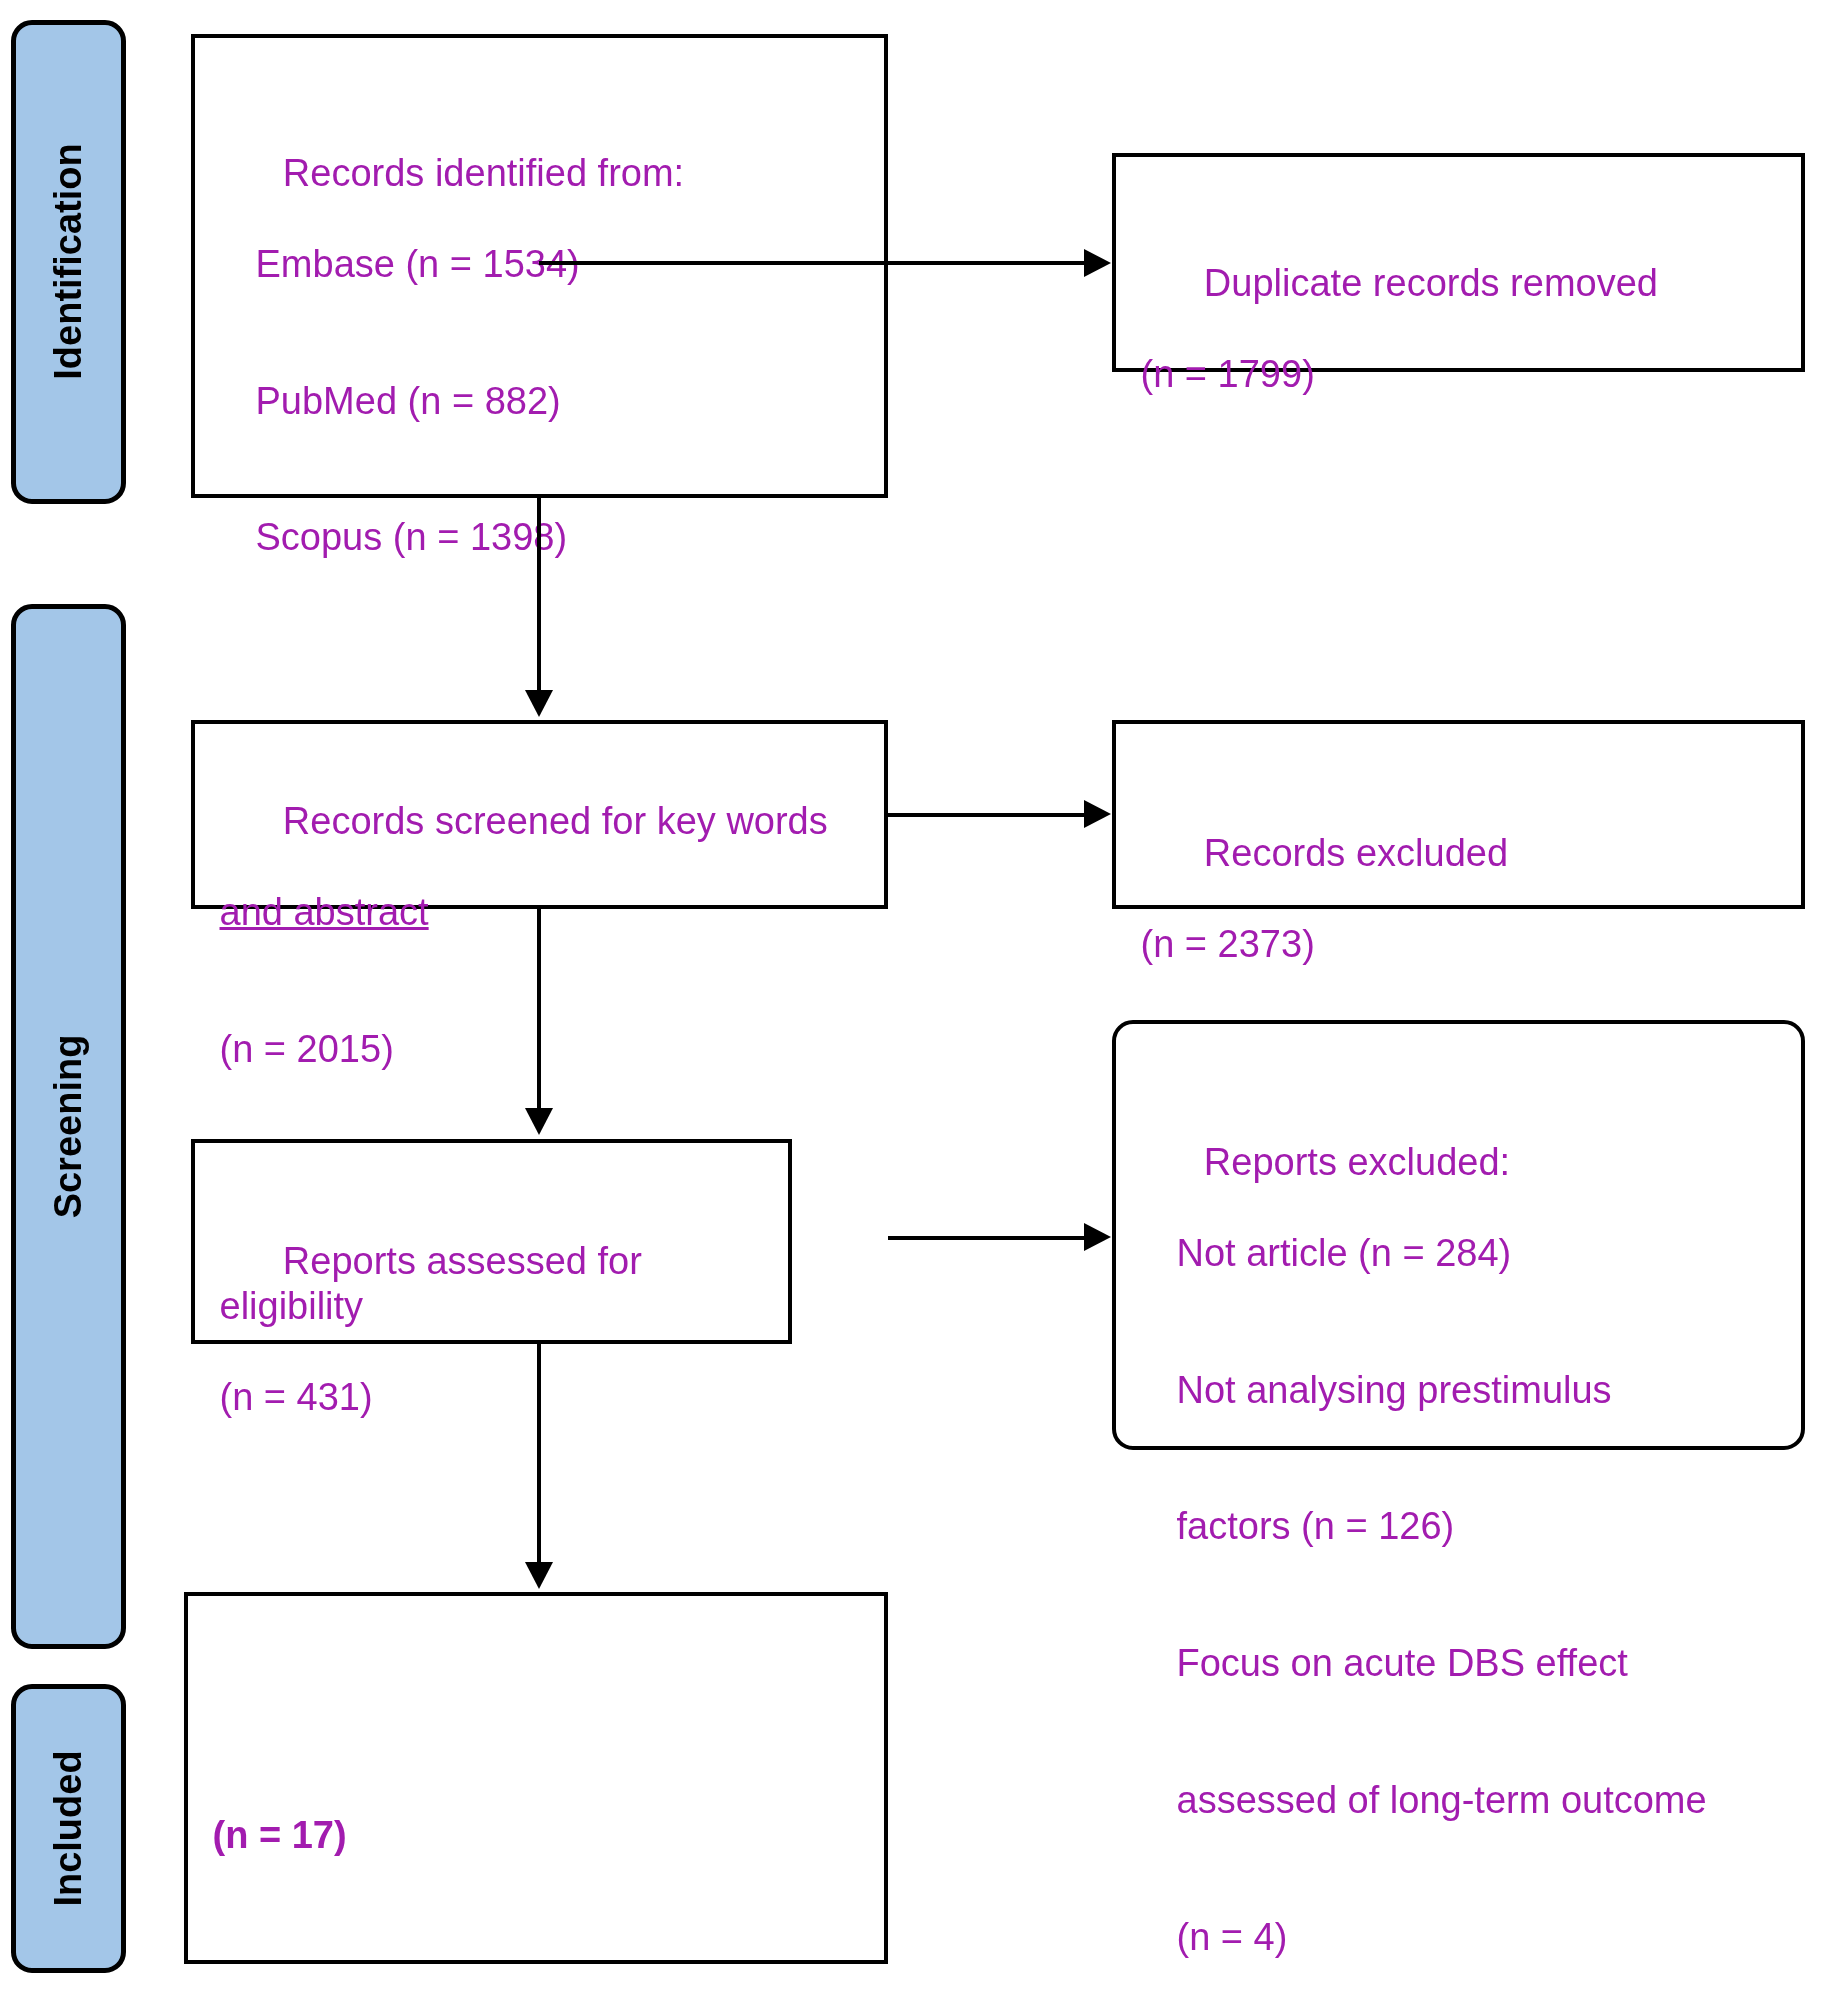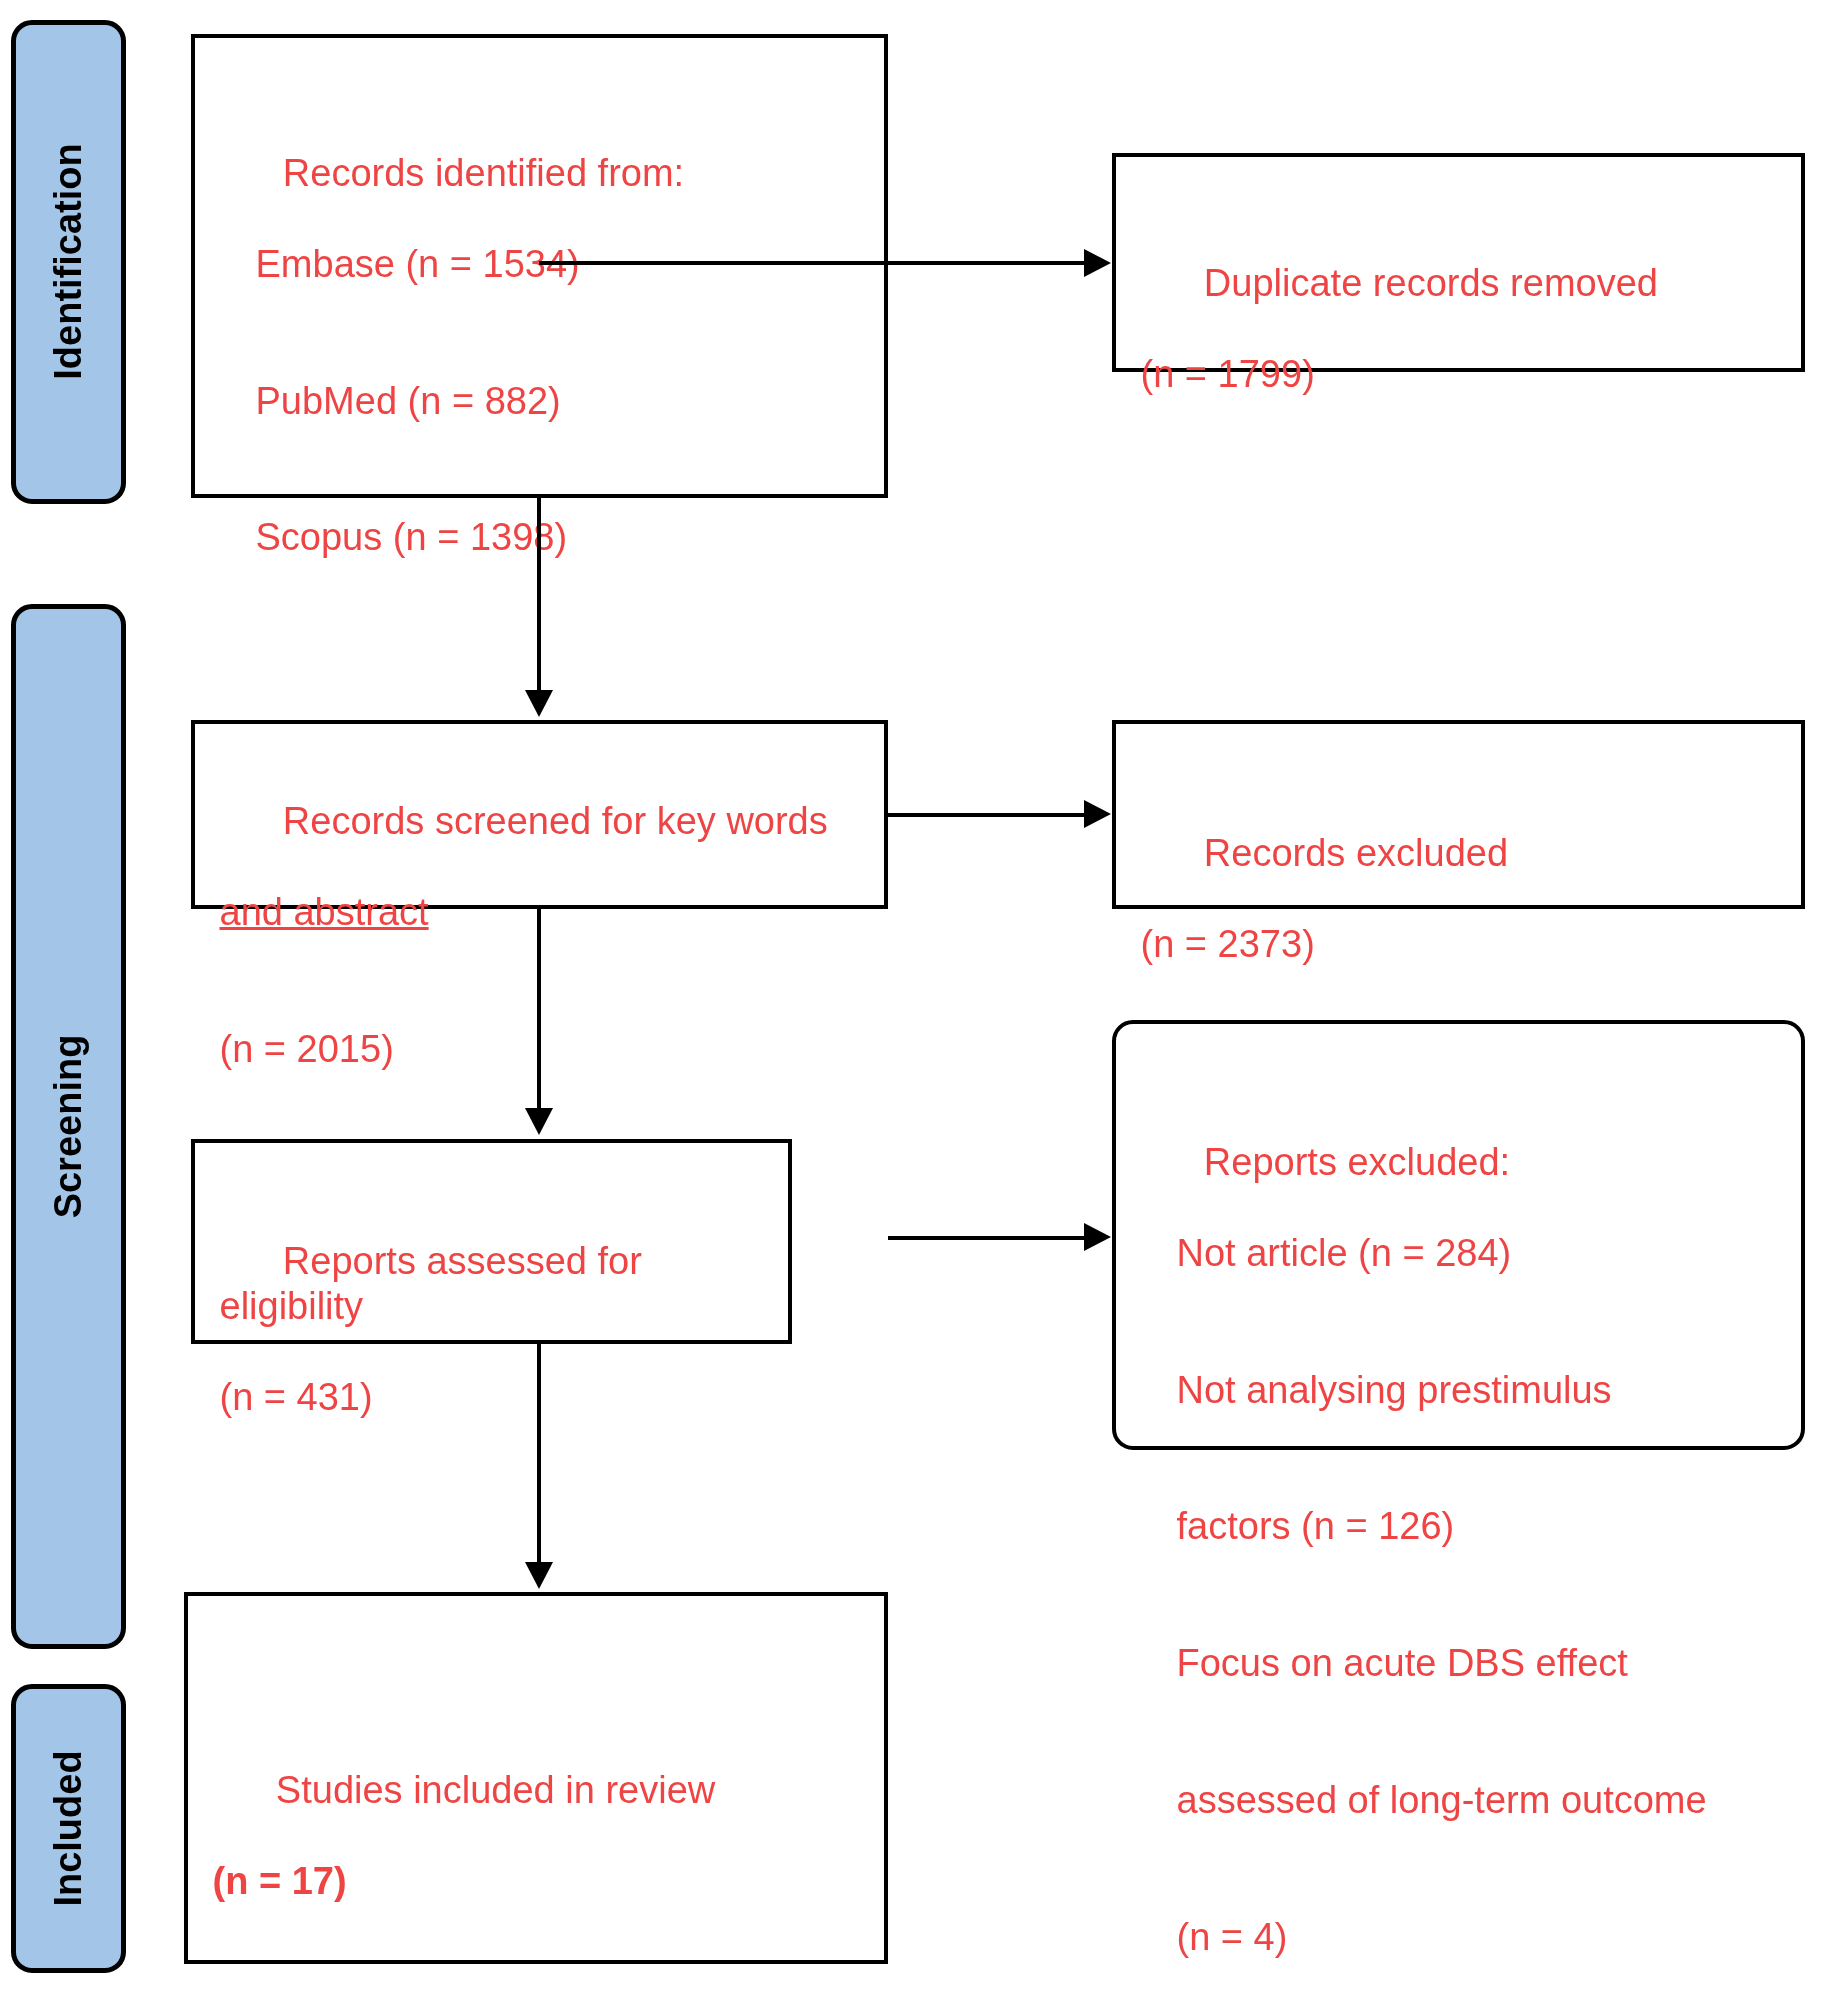--- a/index.html
+++ b/index.html
@@ -40,21 +40,21 @@
     background: #ffffff;
     border: 4.9px solid #000000;
     box-sizing: border-box;
   }
   .flow-box .box-text {
     position: absolute;
     left: 24.5px;
     right: 11px;
     font-size: 38px;
     line-height: 1.20;
-    color: #ef4444;
+    color: #a21caf;
     white-space: pre-wrap;
   }
   .indent {
     display: block;
     padding-left: 36px;
   }
   
   .v-line {
     position: absolute;
     width: 4.3px;
@@ -164,19 +164,18 @@
   </div>
 
   <div class="h-line" style="left:888px; top:1236px; width:197px;"></div>
   <div class="arrow-right" style="left:1084px; top:1223px;"></div>
 
   <div class="v-line" style="left:537px; top:1344px; width:4.3px; height:221px;"></div>
   <div class="arrow-down" style="left:525px; top:1562px;"></div>
 
   <div class="flow-box" style="left:184px; top:1592px; width:704px; height:372px;">
     <div class="box-text" style="top:126px;">
-      <span>Studies included in review</span>
       <span style="display:block;font-weight:bold;">(n = 17)</span>
     </div>
   </div>
 
 </div>
 
 
 </body></html>

